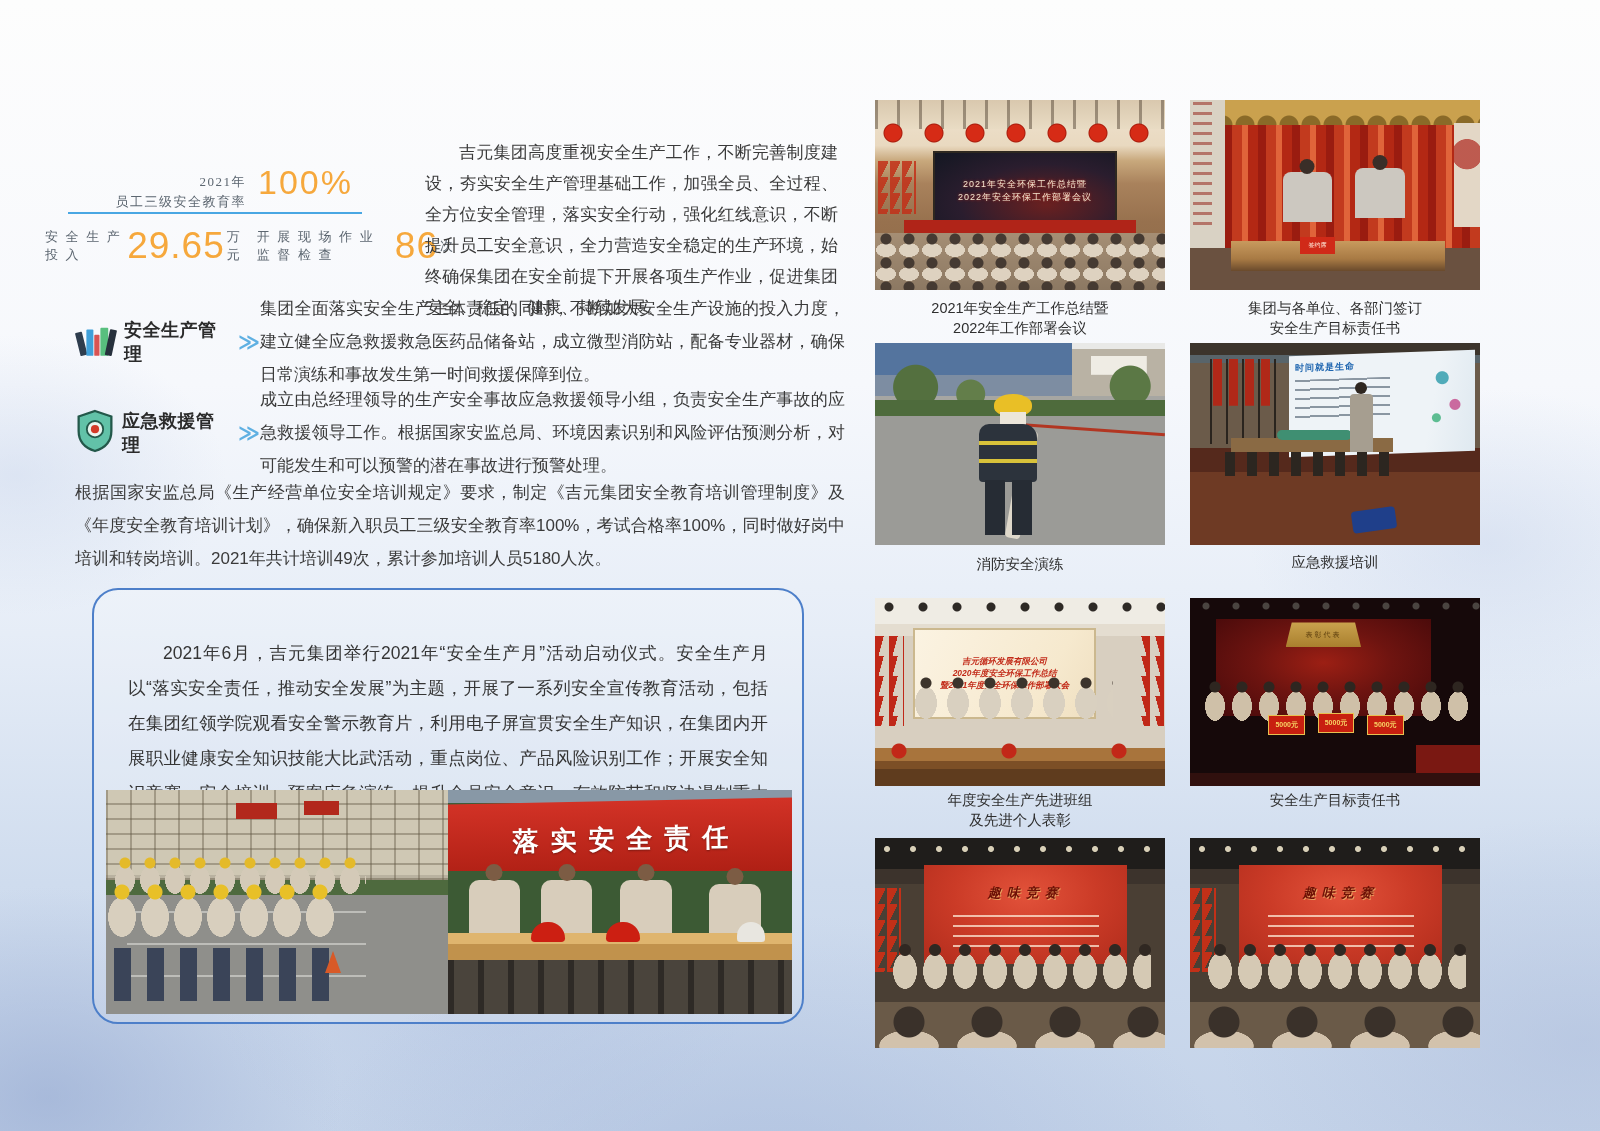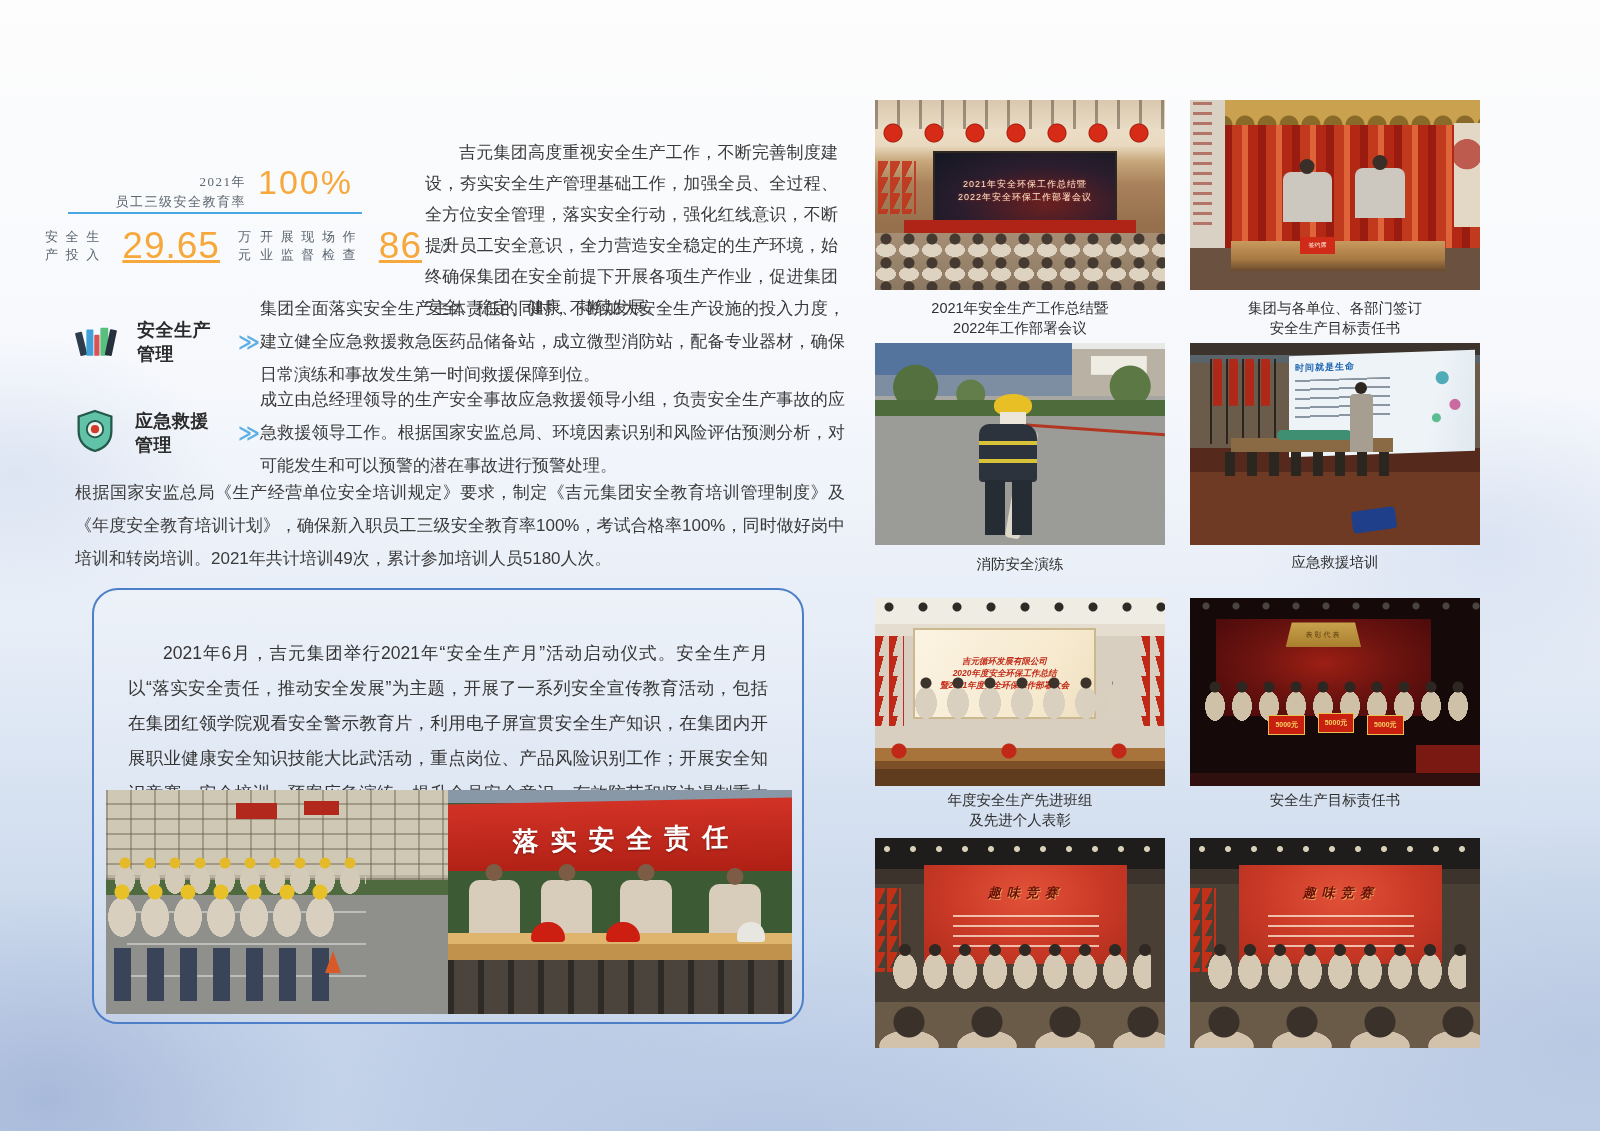--- a/index.html
+++ b/index.html
@@ -19,29 +19,29 @@
   .pre{white-space:pre-line;}
   
   .hdr-title{position:absolute;left:83px;top:128px;width:330px;font-size:24px;font-weight:bold;
     color:#4aa9e6;letter-spacing:1px;}
   .edu-label{position:absolute;left:110px;top:172px;width:136px;text-align:right;font-size:13px;
     color:#5c6670;letter-spacing:1.5px;line-height:20px;font-family:Liberation Serif, serif;}
   .edu-value{position:absolute;left:258px;top:163px;font-size:34px;color:#f6a83c;letter-spacing:2px;}
   .divider{position:absolute;left:68px;top:212px;width:294px;height:2px;background:#49a7e3;}
   .stat-row{position:absolute;left:45px;top:222px;width:410px;height:48px;display:flex;align-items:center;}
   .stat-row .lbl{font-size:13px;color:#5c6670;letter-spacing:2px;}
-  .stat-row .num{font-size:37px;color:#f6a83c;letter-spacing:1px;margin:0 18px;text-decoration:underline;}
+  .stat-row .num{font-size:37px;color:#f6a83c;letter-spacing:1px;margin:0 2px;}
   .stat-row .sp{width:14px;}
   
   .intro{position:absolute;left:425px;top:104px;width:413px;font-size:17px;line-height:31px;
     text-align:justify;text-indent:2em;color:#3a3a3a;margin-top:33px;}
   
   .sec{position:absolute;left:75px;width:770px;display:flex;align-items:center;}
   .sec1{top:292px;} .sec2{top:383px;} .sec3{top:476px;}
-  .sec-head{width:185px;display:flex;align-items:center;gap:20px;flex:none;}
+  .sec-head{width:185px;display:flex;align-items:center;gap:7px;flex:none;}
   .sec-head svg{flex:none;}
   .sec-label{font-size:18px;font-weight:bold;color:#2b2b2b;letter-spacing:.5px;}
   .chev{color:#5fb0e2;font-size:21px;font-weight:bold;line-height:1;}
   .chev::before{content:"≫";}
   .sec-body{flex:1;font-size:17px;line-height:33px;text-align:justify;color:#3a3a3a;}
   
   .hl-box{position:absolute;left:92px;top:588px;width:708px;height:432px;border:2px solid #4d7fc9;
     border-radius:26px;background:rgba(255,255,255,.18);}
   .hl-text{position:absolute;left:34px;right:34px;top:28px;font-size:17.5px;line-height:35px;
     text-align:justify;text-indent:2em;color:#353535;}

